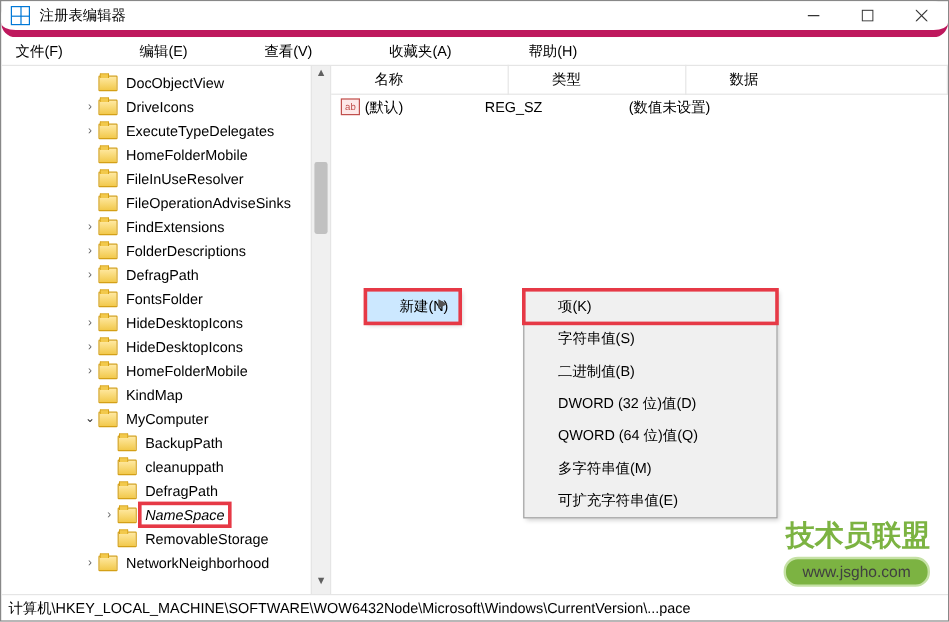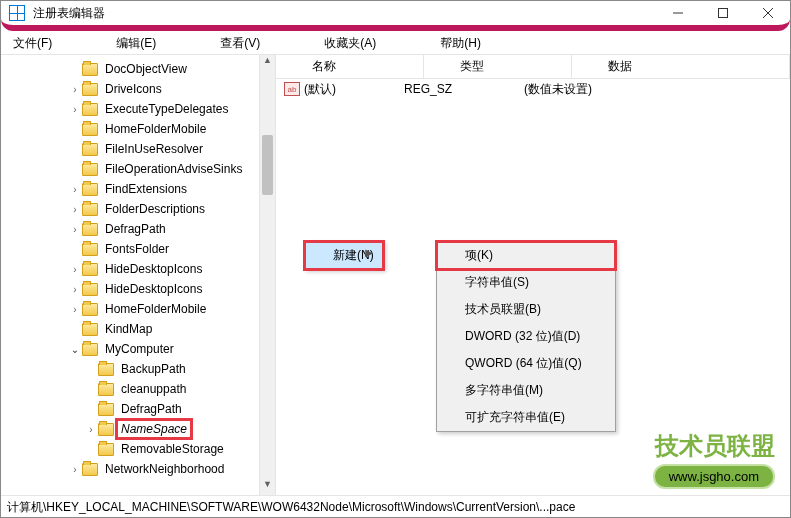--- a/index.html
+++ b/index.html
@@ -36,27 +36,27 @@
 .list-row { display: flex; align-items: center; height: 20px; }
 .list-cell { padding: 2px 8px; }
 .value-icon { width: 16px; height: 14px; border: 1px solid #c0504d; background: #fde9e9; display: inline-flex; align-items: center; justify-content: center; font-size: 8px; color: #c0504d; margin-right: 4px; vertical-align: middle; }
 
 .context-menu { position: absolute; background: #f0f0f0; border: 1px solid #a0a0a0; box-shadow: 2px 2px 4px rgba(0,0,0,.2); }
 .ctx-item { padding: 5px 28px 5px 28px; white-space: nowrap; position: relative; }
 .ctx-item.highlighted { background: #cce8ff; }
 .ctx-item.outlined { outline: 3px solid #e63946; outline-offset: -1px; }
 .ctx-arrow { position: absolute; right: 10px; top: 5px; font-size: 10px; color: #555; }
 .menu1 { left: 303px; top: 240px; width: 80px; }
-.menu2 { left: 435px; top: 240px; width: 180px; }
+.menu2 { left: 435px; top: 240px; width: 212px; }
 
 .statusbar { height: 40px; border-top: 1px solid #e5e5e5; padding: 3px 6px; white-space: nowrap; overflow: hidden; font-size: 11px; }
 
 .watermark { position: absolute; right: 15px; bottom: 28px; text-align: right; }
 .wm-text { font-size: 24px; font-weight: bold; color: #7cb342; text-shadow: 1px 1px #fff; }
-.wm-url { display: inline-block; background: #7cb342; color: #000000; padding: 3px 14px; border-radius: 12px; font-size: 13px; margin-top: 2px; border: 2px solid #c5e1a5; }
+.wm-url { display: inline-block; background: #7cb342; color: #404040; padding: 3px 14px; border-radius: 12px; font-size: 13px; margin-top: 2px; border: 2px solid #c5e1a5; }
 
 .scrollbar-v { position: absolute; right: 0; top: 0; bottom: 0; width: 16px; background: #f0f0f0; border-left: 1px solid #e5e5e5; }
 .sb-btn { height: 16px; text-align: center; font-size: 9px; color: #606060; background: #f0f0f0; }
 .sb-thumb { position: absolute; left: 2px; right: 2px; background: #c1c1c1; border-radius: 2px; }
 </style>
 </head>
 <body>
 
 <div class="titlebar">
   <div class="app-icon">
@@ -250,21 +250,21 @@
 <div class="context-menu menu1">
   <div class="ctx-item highlighted outlined">
     <span>新建(N)</span>
     <span class="ctx-arrow">▶</span>
   </div>
 </div>
 
 <div class="context-menu menu2">
   <div class="ctx-item outlined"><span>项(K)</span></div>
   <div class="ctx-item"><span>字符串值(S)</span></div>
-  <div class="ctx-item"><span>技术员联盟(B)</span></div>
+  <div class="ctx-item"><span>二进制值(B)</span></div>
   <div class="ctx-item"><span>DWORD (32 位)值(D)</span></div>
   <div class="ctx-item"><span>QWORD (64 位)值(Q)</span></div>
   <div class="ctx-item"><span>多字符串值(M)</span></div>
   <div class="ctx-item"><span>可扩充字符串值(E)</span></div>
 </div>
 
 <div class="statusbar">
   <span>计算机\HKEY_LOCAL_MACHINE\SOFTWARE\WOW6432Node\Microsoft\Windows\CurrentVersion\...pace</span>
 </div>
 

